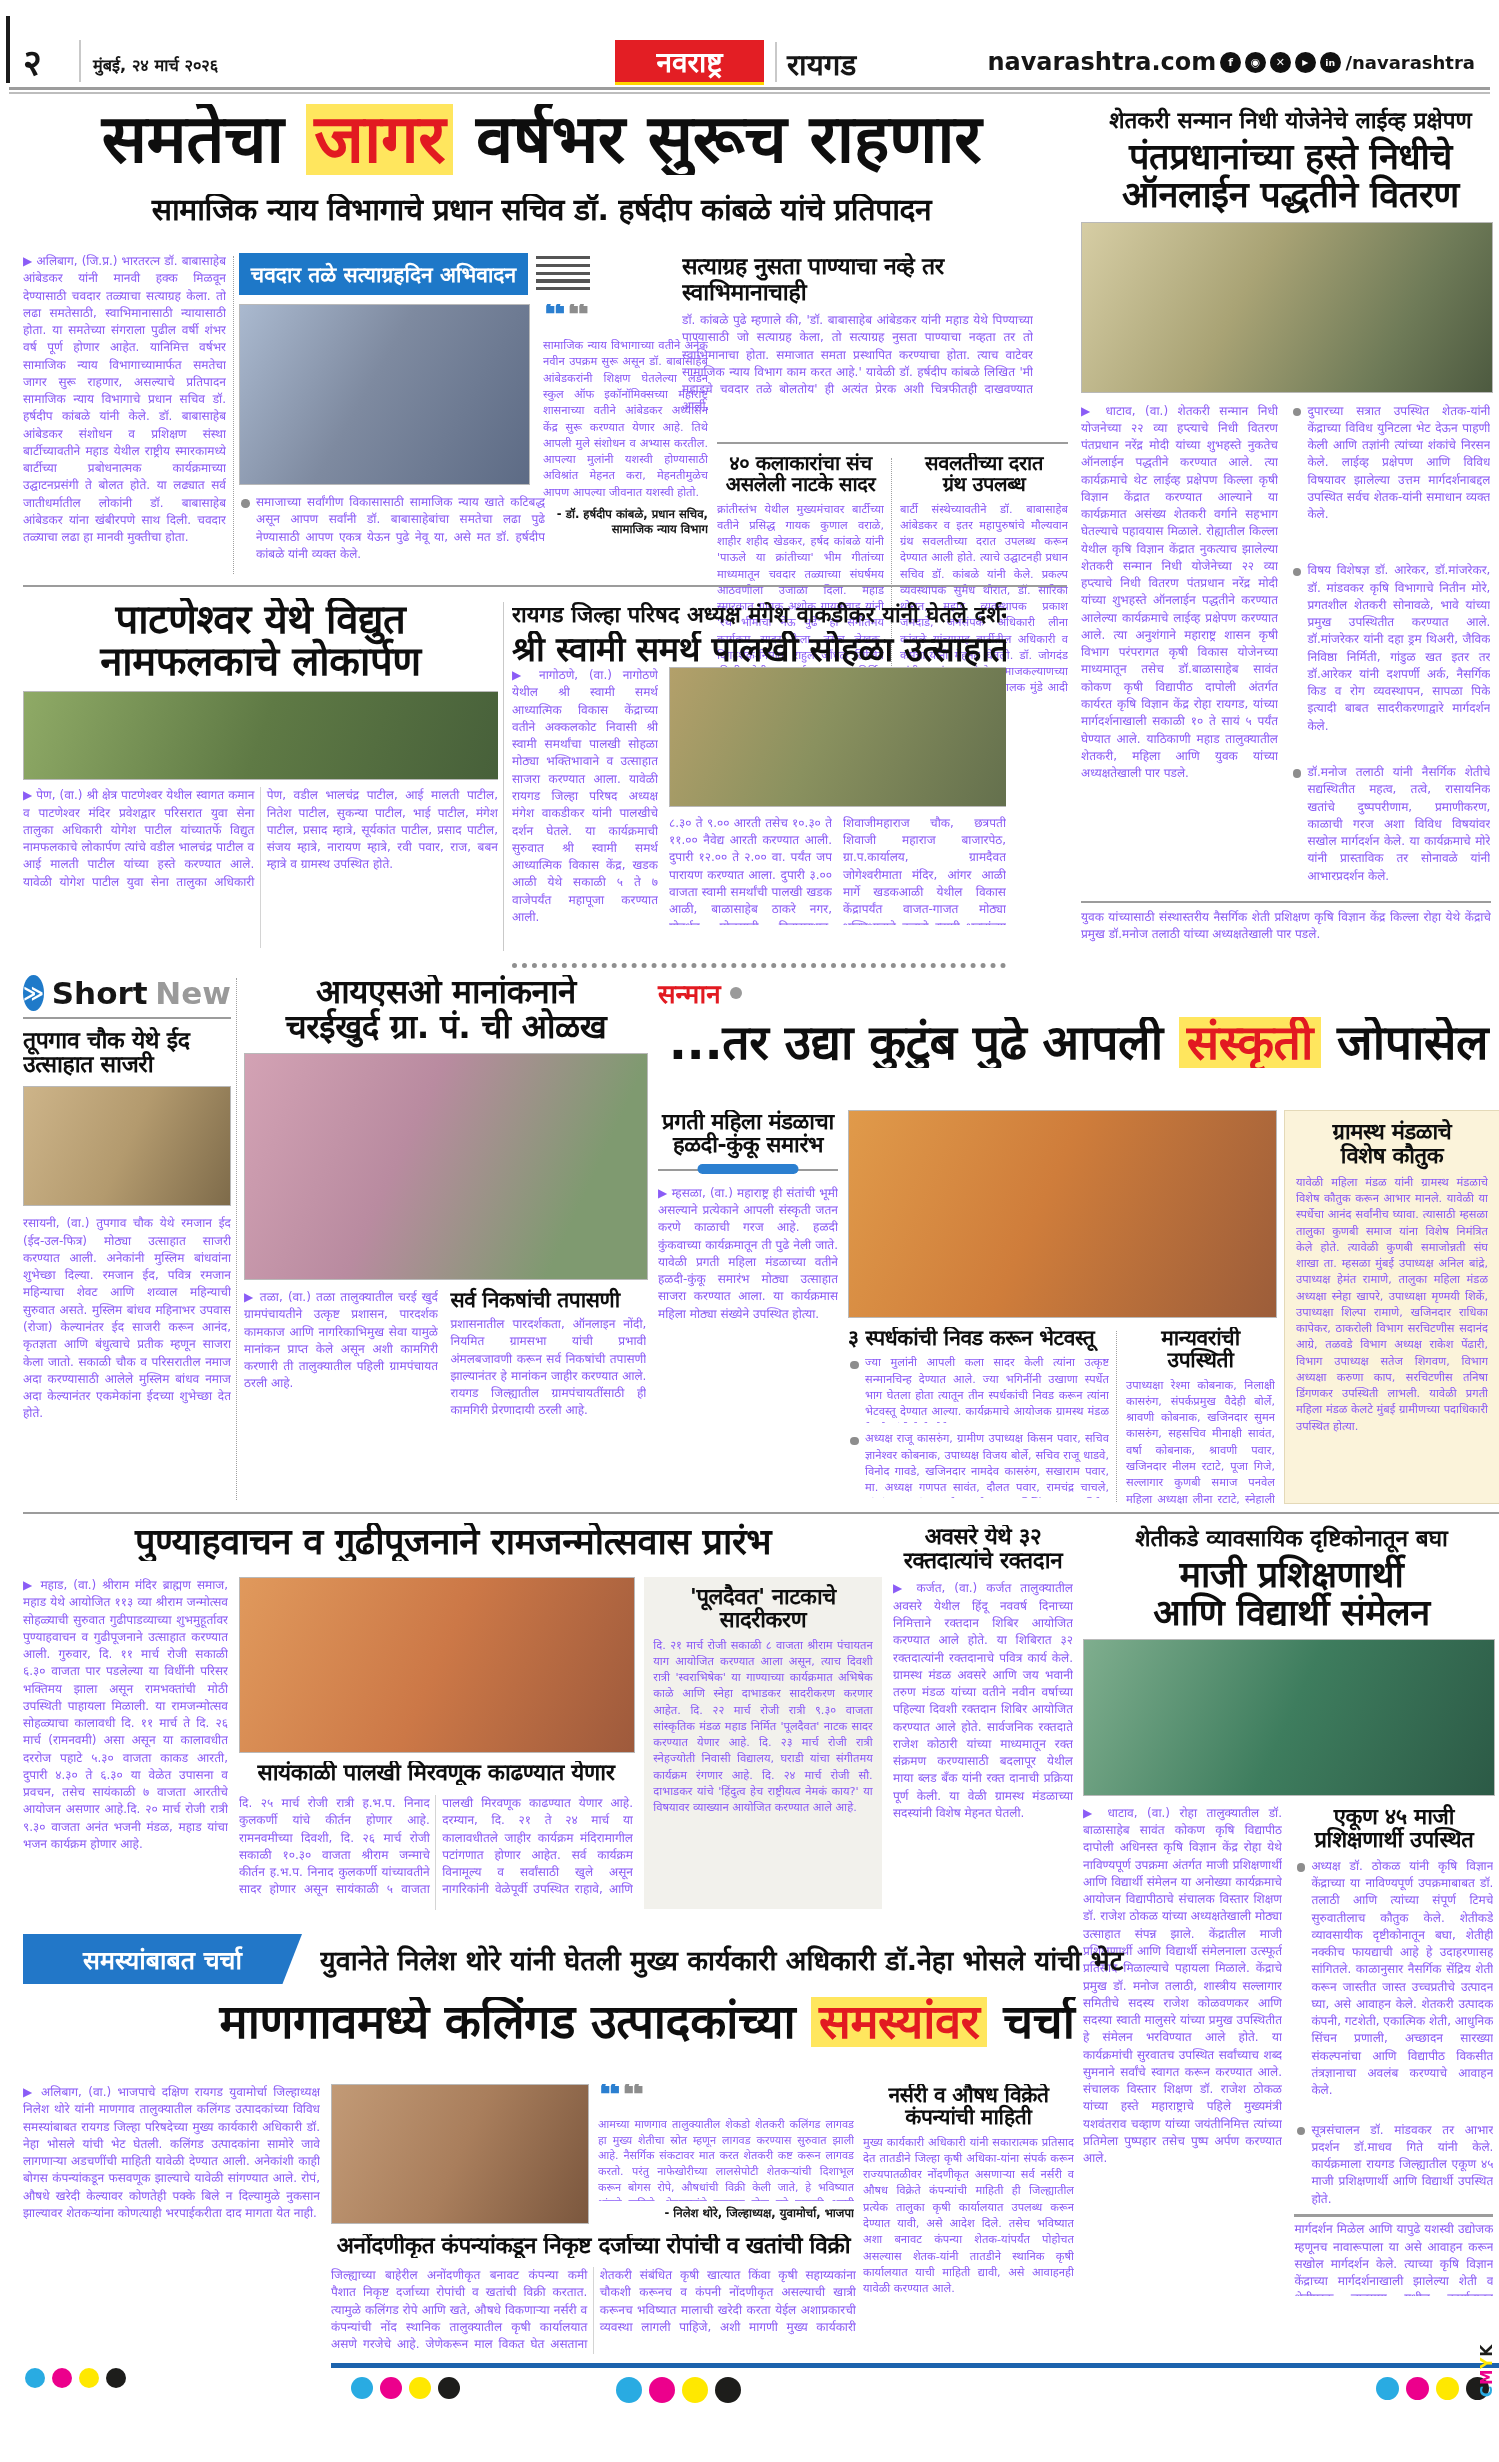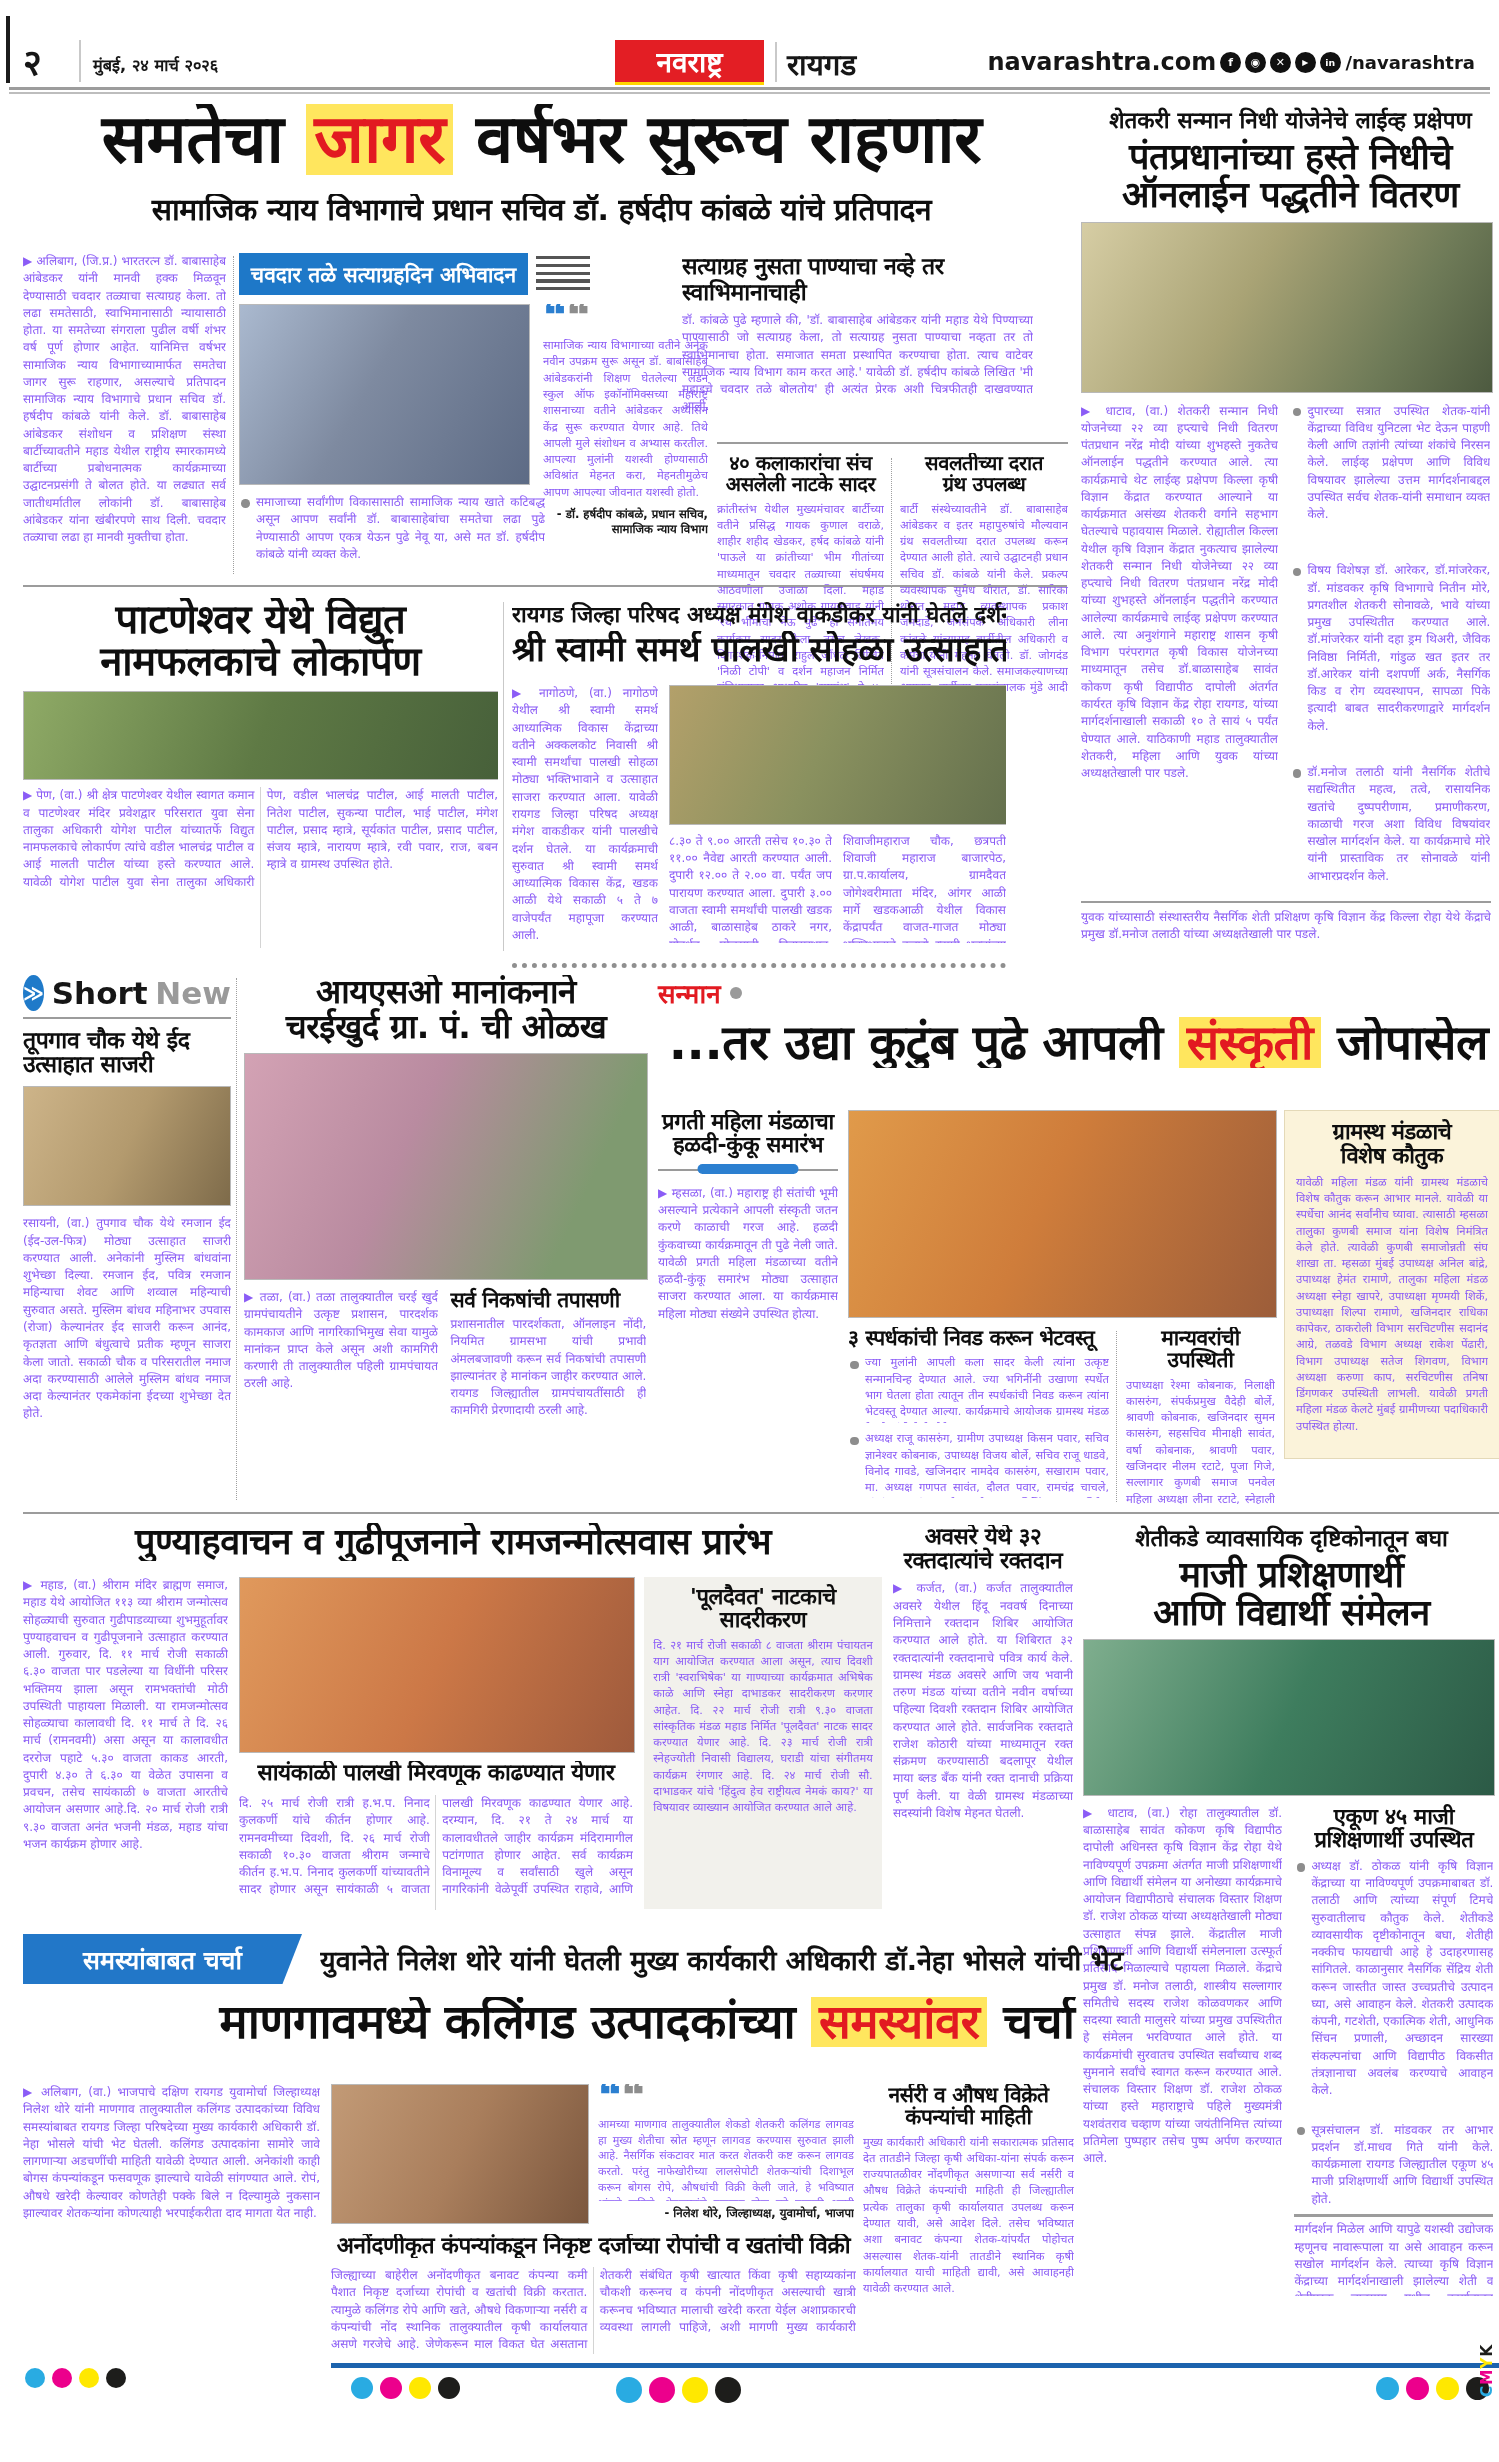--- a/index.html
+++ b/index.html
@@ -133,21 +133,21 @@
     <div class="hd ctr pre" style="font-size:40px">पाटणेश्वर येथे विद्युत
 नामफलकाचे लोकार्पण</div>
     <div class="photo" style="margin-top:7.8px;width:474px;height:87px;background:linear-gradient(110deg,#8faa66,#5f7a45 50%,#47603a)"></div>
     <div class="bt c2" style="margin-top:7.8px;height:161px">▶ पेण, (वा.) श्री क्षेत्र पाटणेश्वर येथील स्वागत कमान व पाटणेश्वर मंदिर प्रवेशद्वार परिसरात युवा सेना तालुका अधिकारी योगेश पाटील यांच्यातर्फे विद्युत नामफलकाचे लोकार्पण त्यांचे वडील भालचंद्र पाटील व आई मालती पाटील यांच्या हस्ते करण्यात आले. यावेळी योगेश पाटील युवा सेना तालुका अधिकारी पेण, वडील भालचंद्र पाटील, आई मालती पाटील, नितेश पाटील, सुकन्या पाटील, भाई पाटील, मंगेश पाटील, प्रसाद म्हात्रे, सूर्यकांत पाटील, प्रसाद पाटील, संजय म्हात्रे, नारायण म्हात्रे, रवी पवार, राज, बबन म्हात्रे व ग्रामस्थ उपस्थित होते.</div>
   </div>
   <div class="abs vr" style="left:503px;top:602px;height:349px"></div>
 
   <div class="abs ov" style="left:512px;top:598px;width:494px;height:359px">
     <div class="kick ctr nw ov" style="font-size:22px">रायगड जिल्हा परिषद अध्यक्ष मंगेश वाकडीकर यांनी घेतले दर्शन</div>
     <div class="hd ctr nw ov" style="font-size:34px;margin-top:3.1px">श्री स्वामी समर्थ पालखी सोहळा उत्साहात</div>
-    <div style="display:flex;gap:11px;margin-top:18px">
+    <div style="display:flex;gap:11px;margin-top:0">
       <div class="bt ov" style="width:146px;height:256px">▶ नागोठणे, (वा.) नागोठणे येथील श्री स्वामी समर्थ आध्यात्मिक विकास केंद्राच्या वतीने अक्कलकोट निवासी श्री स्वामी समर्थांचा पालखी सोहळा मोठ्या भक्तिभावाने व उत्साहात साजरा करण्यात आला. यावेळी रायगड जिल्हा परिषद अध्यक्ष मंगेश वाकडीकर यांनी पालखीचे दर्शन घेतले. या कार्यक्रमाची सुरुवात श्री स्वामी समर्थ आध्यात्मिक विकास केंद्र, खडक आळी येथे सकाळी ५ ते ७ वाजेपर्यंत महापूजा करण्यात आली.</div>
       <div style="width:337px">
         <div class="photo" style="width:337px;height:138px;background:linear-gradient(115deg,#b3a06a,#8a915f 45%,#64704d)"></div>
         <div style="display:flex;gap:11px;margin-top:7.8px">
           <div class="bt ov" style="width:163px;height:110px">८.३० ते ९.०० आरती तसेच १०.३० ते ११.०० नैवेद्य आरती करण्यात आली. दुपारी १२.०० ते २.०० वा. पर्यंत जप पारायण करण्यात आला. दुपारी ३.०० वाजता स्वामी समर्थांची पालखी खडक आळी, बाळासाहेब ठाकरे नगर, गोवर्धन पोलसानी निवासस्थान, छत्रपती</div>
           <div class="bt ov" style="width:163px;height:110px">शिवाजीमहाराज चौक, छत्रपती शिवाजी महाराज बाजारपेठ, ग्रा.प.कार्यालय, ग्रामदैवत जोगेश्वरीमाता मंदिर, आंगर आळी मार्गे खडकआळी येथील विकास केंद्रापर्यंत वाजत-गाजत मोठ्या भक्तिभावाने हजारो स्वामी भक्तांच्या उपस्थितीत पालखीची सांगता केली.</div>
         </div>
       </div>
     </div>
   </div>
@@ -199,21 +199,21 @@
   <div class="abs ov" style="left:848px;top:1327px;width:261px;height:177px">
     <div class="hd" style="font-size:21px">३ स्पर्धकांची निवड करून भेटवस्तू</div>
     <div class="bt blt ov" style="margin-top:6.2px;height:68px;font-size:11.3px">ज्या मुलांनी आपली कला सादर केली त्यांना उत्कृष्ट सन्मानचिन्ह देण्यात आले. ज्या भगिनींनी उखाणा स्पर्धेत भाग घेतला होता त्यातून तीन स्पर्धकांची निवड करून त्यांना भेटवस्तू देण्यात आल्या. कार्यक्रमाचे आयोजक ग्रामस्थ मंडळ केलटे यांनी केले होते.</div>
     <div class="bt blt ov" style="height:67px;font-size:11.3px">अध्यक्ष राजू कासरुंग, ग्रामीण उपाध्यक्ष किसन पवार, सचिव ज्ञानेश्वर कोबनाक, उपाध्यक्ष विजय बोर्ले, सचिव राजू धाडवे, विनोद गावडे, खजिनदार नामदेव कासरुंग, सखाराम पवार, मा. अध्यक्ष गणपत सावंत, दौलत पवार, रामचंद्र चाचले, पांडुरंग कासरुंग, राकेश कोबनाक, मिलिंद पवार, दिनेश करंदेकर, राजू जावळेकर, नितीन बोर्ले, किरण कोबनाक आदी ग्रामस्थ उपस्थित होते. हा कार्यक्रम अध्यक्षा दर्पना दौ.कासरुंग यांच्या नेतृत्वात पार पडला व संपूर्ण कार्यक्रमाचे सूत्रसंचालन सचिव शितल कासरुंग यांनी केले.</div>
   </div>
   <div class="abs vrd" style="left:1116px;top:1331px;height:171px"></div>
   <div class="abs ov" style="left:1126px;top:1327px;width:149px;height:177px">
     <div class="hd ctr" style="font-size:21px">मान्यवरांची उपस्थिती</div>
     <div class="bt ov" style="margin-top:6.2px;height:143px;font-size:11.3px">उपाध्यक्षा रेश्मा कोबनाक, निलाक्षी कासरुंग, संपर्कप्रमुख वैदेही बोर्ले, श्रावणी कोबनाक, खजिनदार सुमन कासरुंग, सहसचिव मीनाक्षी सावंत, वर्षा कोबनाक, श्रावणी पवार, खजिनदार नीलम रटाटे, पूजा गिजे, सल्लागार कुणबी समाज पनवेल महिला अध्यक्षा लीना रटाटे, स्नेहाली बोर्ले, सुजाता सावंत, स्वेता पवार मनाली भुवड, रिद्धी धाडवे, दीपिका पवार, रेश्मा कासरुंग, जिनल बोर्ले, दीपिका पवार व सर्व सभासद सदस्य यांच्या सहकार्याने झाला.</div>
   </div>
-  <div class="abs creambox ov" style="left:1284px;top:1110px;width:216px;height:349px;padding:9.3px 11px;box-sizing:border-box">
+  <div class="abs creambox ov" style="left:1284px;top:1110px;width:216px;height:394px;padding:9.3px 11px;box-sizing:border-box">
     <div class="hd ctr pre" style="font-size:22px">ग्रामस्थ मंडळाचे
 विशेष कौतुक</div>
     <div class="bt ov" style="margin-top:7.8px;height:311px;font-size:11.3px">यावेळी महिला मंडळ यांनी ग्रामस्थ मंडळाचे विशेष कौतुक करून आभार मानले. यावेळी या स्पर्धेचा आनंद सर्वांनीच घ्यावा. त्यासाठी म्हसळा तालुका कुणबी समाज यांना विशेष निमंत्रित केले होते. त्यावेळी कुणबी समाजोन्नती संघ शाखा ता. म्हसळा मुंबई उपाध्यक्ष अनिल बांद्रे, उपाध्यक्ष हेमंत रामाणे, तालुका महिला मंडळ अध्यक्षा स्नेहा खापरे, उपाध्यक्षा मृण्मयी शिर्के, उपाध्यक्षा शिल्पा रामाणे, खजिनदार राधिका कापेकर, ठाकरोली विभाग सरचिटणीस सदानंद आग्रे, तळवडे विभाग अध्यक्ष राकेश पेंढारी, विभाग उपाध्यक्ष सतेज शिगवण, विभाग अध्यक्षा करुणा काप, सरचिटणीस तनिषा डिंगणकर उपस्थिती लाभली. यावेळी प्रगती महिला मंडळ केलटे मुंबई ग्रामीणच्या पदाधिकारी उपस्थित होत्या.</div>
   </div>
 
   <div class="abs hr1" style="left:23px;top:1512px;width:1476px;height:2.3px"></div>
 
   <div class="abs hd ctr nw ov" style="left:23px;top:1523px;width:860px;font-size:36px">पुण्याहवाचन व गुढीपूजनाने रामजन्मोत्सवास प्रारंभ</div>
   <div class="abs bt ov" style="left:23px;top:1577px;width:205px;height:332px">▶ महाड, (वा.) श्रीराम मंदिर ब्राह्मण समाज, महाड येथे आयोजित ११३ व्या श्रीराम जन्मोत्सव सोहळ्याची सुरुवात गुढीपाडव्याच्या शुभमुहूर्तावर पुण्याहवाचन व गुढीपूजनाने उत्साहात करण्यात आली. गुरुवार, दि. ११ मार्च रोजी सकाळी ६.३० वाजता पार पडलेल्या या विधींनी परिसर भक्तिमय झाला असून रामभक्तांची मोठी उपस्थिती पाहायला मिळाली. या रामजन्मोत्सव सोहळ्याचा कालावधी दि. ११ मार्च ते दि. २६ मार्च (रामनवमी) असा असून या कालावधीत दररोज पहाटे ५.३० वाजता काकड आरती, दुपारी ४.३० ते ६.३० या वेळेत उपासना व प्रवचन, तसेच सायंकाळी ७ वाजता आरतीचे आयोजन असणार आहे.दि. २० मार्च रोजी रात्री ९.३० वाजता अनंत भजनी मंडळ, महाड यांचा भजन कार्यक्रम होणार आहे.</div>
   <div class="abs photo" style="left:239px;top:1577px;width:394px;height:174px;background:linear-gradient(115deg,#e0995c,#cc7847 50%,#9e5a3c)"></div>

